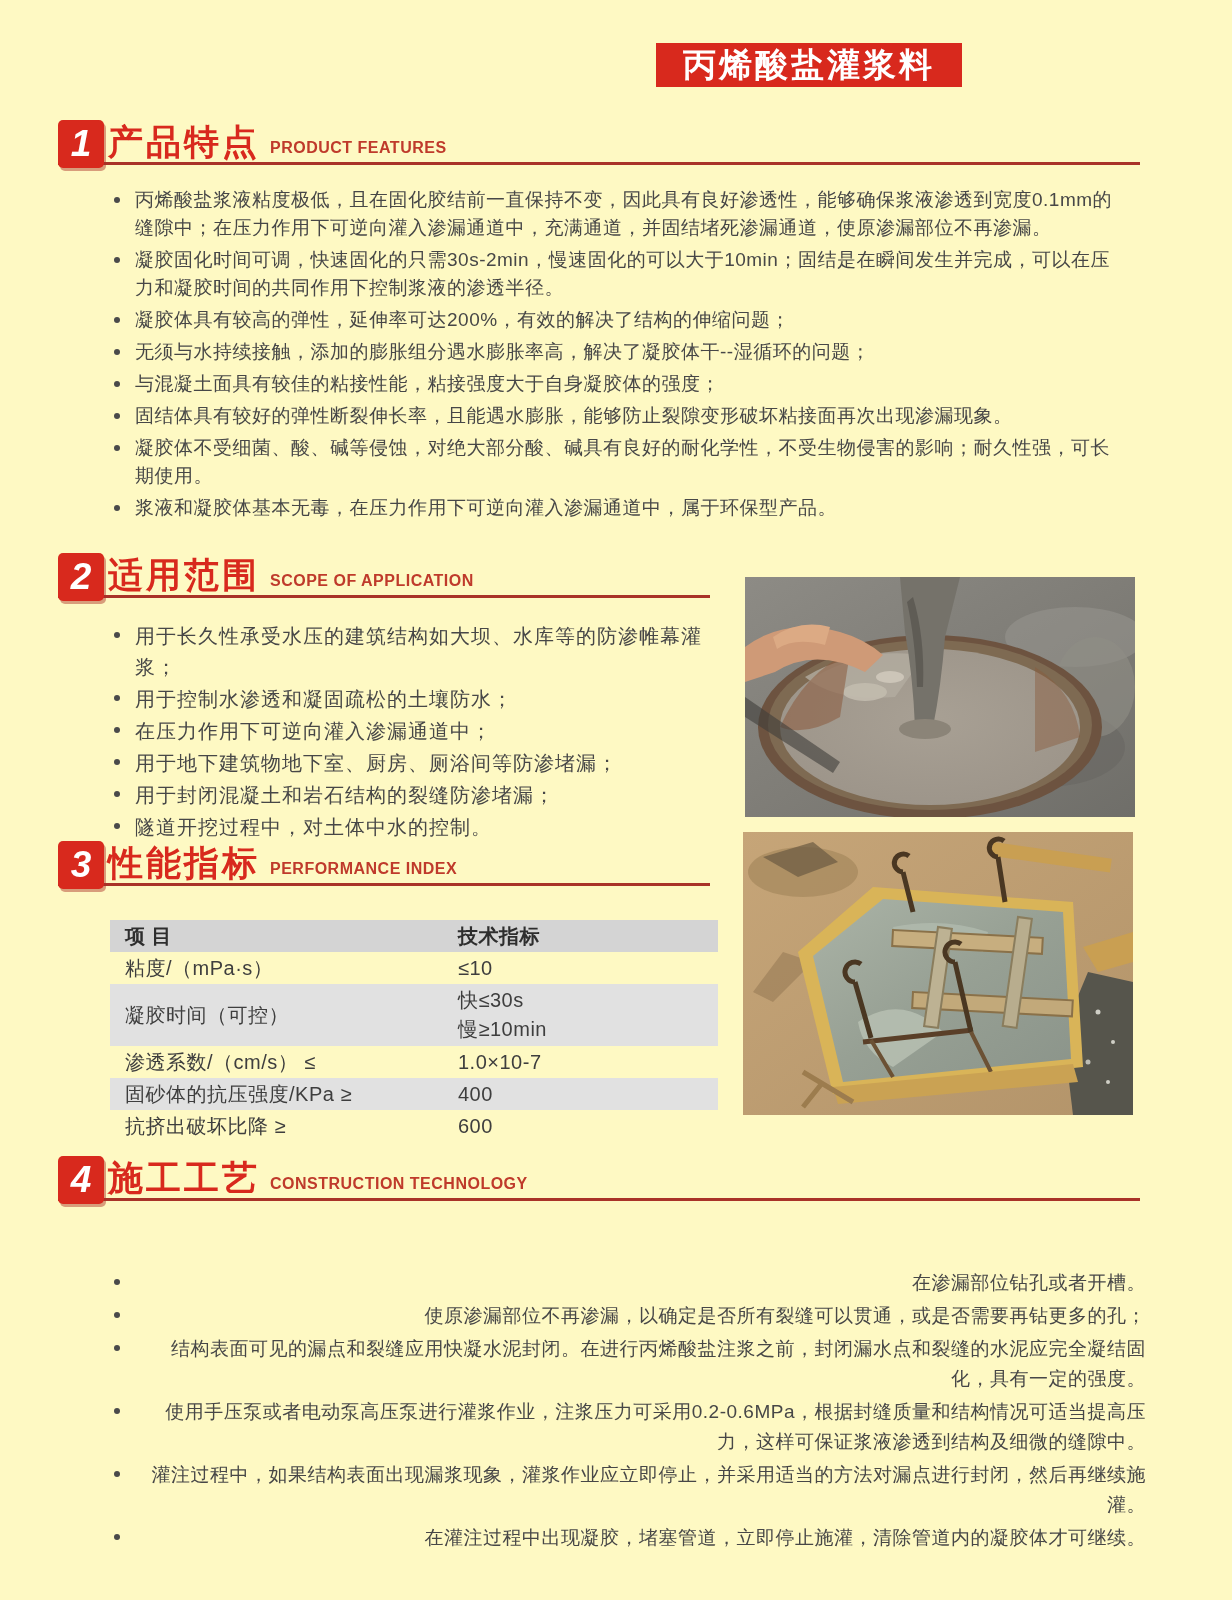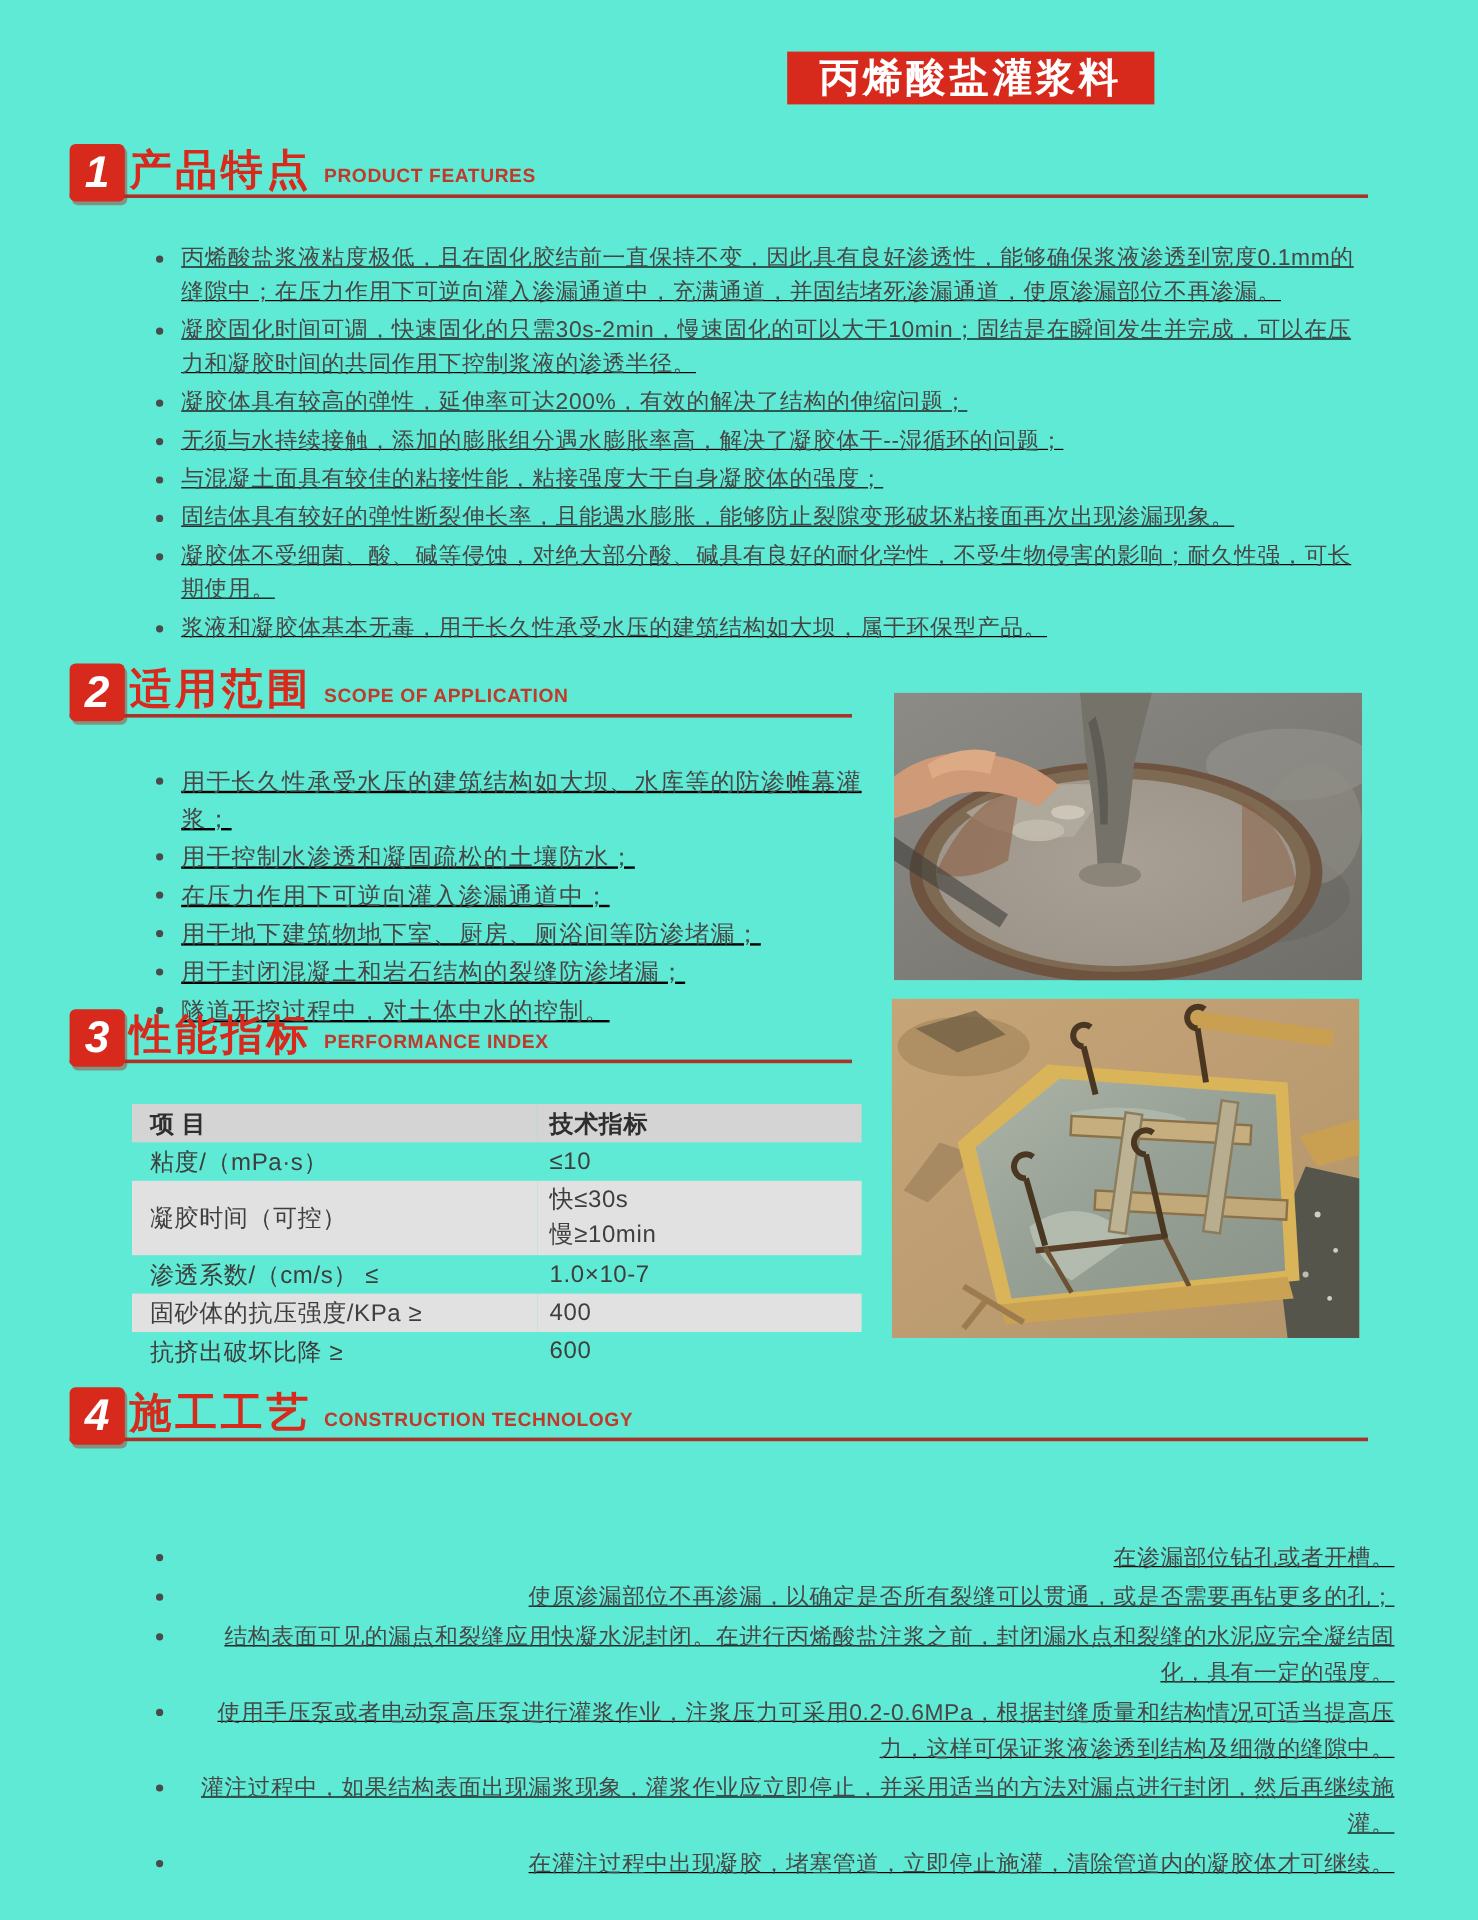--- a/index.html
+++ b/index.html
@@ -1,38 +1,38 @@
 <!DOCTYPE html>
 <html><head>
 <meta charset="utf-8">
 <style>
   html,body { margin:0; padding:0; background:#ffffff; }
   .page {
-    position:relative; width:1232px; height:1600px; background:#5eead4;
+    position:relative; width:1232px; height:1600px; background:#fef9c3;
     font-family:"Liberation Sans","DejaVu Sans",sans-serif; overflow:hidden;
   }
   .title-banner {
     position:absolute; left:656px; top:43px; width:306px; height:44px;
     background:#d8291d; color:#ffffff; font-size:33px; font-weight:bold;
     display:flex; align-items:center; justify-content:center; letter-spacing:3px;
   }
   .sec-header { position:absolute; display:flex; align-items:flex-end; border-bottom:3px solid #a93328; }
   .sec-num {
     flex:none; width:46px; height:48px; margin-bottom:-6px; background:#d8291d;
     border-radius:5px; color:#fff; font-size:37px; font-weight:bold; font-style:italic;
     text-align:center; line-height:48px; box-shadow:2px 3px 0 rgba(170,45,35,.45);
   }
   .sec-zh { color:#d8291d; font-size:35px; font-weight:bold; letter-spacing:3px; margin-left:4px; line-height:1.05; padding-bottom:1px; }
   .sec-en { color:#bf3a2b; font-size:16px; font-weight:bold; margin-left:10px; padding-bottom:5px; letter-spacing:.5px; }
   #hdr1 { left:58px; top:120px; width:1082px; }
   #hdr2 { left:58px; top:553px; width:652px; }
   #hdr3 { left:58px; top:841px; width:652px; }
   #hdr4 { left:58px; top:1156px; width:1082px; }
 
-  .bullets { position:absolute; margin:16px; padding:0; list-style:none;text-decoration:underline; }
+  .bullets { position:absolute; margin:0; padding:0; list-style:none; }
   .bullets li { position:relative; padding-left:27px; color:#474747; }
   .bullets li::before { content:""; position:absolute; left:6px; top:11px; width:6px; height:6px; border-radius:50%; background:#4a4a4a; }
   #list1 { left:108px; top:186px; width:1012px; }
   #list1 li { font-size:19px; line-height:28px; margin-bottom:4px; letter-spacing:.5px; }
   #list2 { left:108px; top:621px; width:628px; }
   #list2 li { font-size:20px; line-height:31px; letter-spacing:1px; margin-bottom:1px; }
   #list4 { left:108px; top:1268px; width:1038px; }
   #list4 li { font-size:19px; line-height:30px; margin-bottom:3px; letter-spacing:.5px;text-align:right; }
   .sec4-intro { position:absolute; left:135px; top:1235px; width:1010px; font-size:20px; font-weight:bold; color:#3b3b3b; letter-spacing:.5px; }
 
@@ -60,21 +60,21 @@
     <div class="sec-en">PRODUCT FEATURES</div>
   </div>
   <ul class="bullets" id="list1">
     <li>丙烯酸盐浆液粘度极低，且在固化胶结前一直保持不变，因此具有良好渗透性，能够确保浆液渗透到宽度0.1mm的缝隙中；在压力作用下可逆向灌入渗漏通道中，充满通道，并固结堵死渗漏通道，使原渗漏部位不再渗漏。</li>
     <li>凝胶固化时间可调，快速固化的只需30s-2min，慢速固化的可以大于10min；固结是在瞬间发生并完成，可以在压力和凝胶时间的共同作用下控制浆液的渗透半径。</li>
     <li>凝胶体具有较高的弹性，延伸率可达200%，有效的解决了结构的伸缩问题；</li>
     <li>无须与水持续接触，添加的膨胀组分遇水膨胀率高，解决了凝胶体干--湿循环的问题；</li>
     <li>与混凝土面具有较佳的粘接性能，粘接强度大于自身凝胶体的强度；</li>
     <li>固结体具有较好的弹性断裂伸长率，且能遇水膨胀，能够防止裂隙变形破坏粘接面再次出现渗漏现象。</li>
     <li>凝胶体不受细菌、酸、碱等侵蚀，对绝大部分酸、碱具有良好的耐化学性，不受生物侵害的影响；耐久性强，可长期使用。</li>
-    <li>浆液和凝胶体基本无毒，用于长久性承受水压的建筑结构如大坝，属于环保型产品。</li>
+    <li>浆液和凝胶体基本无毒，在压力作用下可逆向灌入渗漏通道中，属于环保型产品。</li>
   </ul>
 
   <div class="sec-header" id="hdr2">
     <div class="sec-num">2</div>
     <div class="sec-zh">适用范围</div>
     <div class="sec-en">SCOPE OF APPLICATION</div>
   </div>
   <ul class="bullets" id="list2">
     <li>用于长久性承受水压的建筑结构如大坝、水库等的防渗帷幕灌浆；</li>
     <li>用于控制水渗透和凝固疏松的土壤防水；</li>

